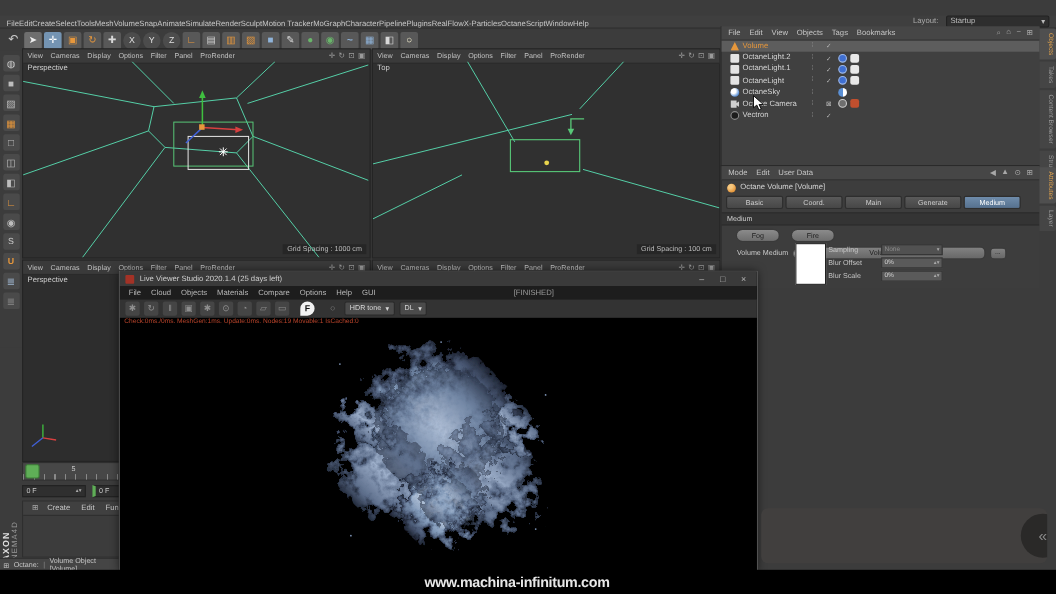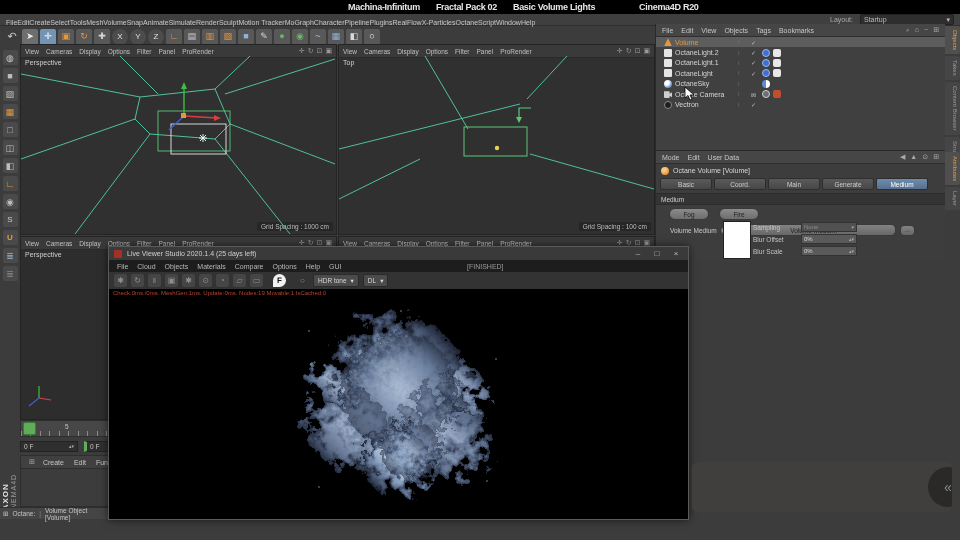--- a/index.html
+++ b/index.html
@@ -143,26 +143,20 @@
   #footer{left:0;top:518px;width:960px;height:22px;background:#000;z-index:7;display:flex;align-items:center;justify-content:center;}
   #footer span{font-size:13px;color:#e8e8e8;font-weight:bold;letter-spacing:-.3px;margin-right:20px;}
   #cursor{z-index:9;}
   svg{display:block;}
 </style>
 </head>
 <body>
 
 <div id="app">
 
-  <div id="titlebar" class="abs">
-    <span>Machina-Infinitum</span>
-    <span>Fractal Pack 02</span>
-    <span>Basic Volume Lights</span>
-    <span>Cinema4D  R20</span>
-  </div>
 
   <div id="menubar" class="abs">
     <span><span class="mi">File</span><span class="mi">Edit</span><span class="mi">Create</span><span class="mi">Select</span><span class="mi">Tools</span><span class="mi">Mesh</span><span class="mi">Volume</span><span class="mi">Snap</span><span class="mi">Animate</span><span class="mi">Simulate</span><span class="mi">Render</span><span class="mi">Sculpt</span><span class="mi">Motion Tracker</span><span class="mi">MoGraph</span><span class="mi">Character</span><span class="mi">Pipeline</span><span class="mi">Plugins</span><span class="mi">RealFlow</span><span class="mi">X-Particles</span><span class="mi">Octane</span><span class="mi">Script</span><span class="mi">Window</span><span class="mi">Help</span></span>
     <span class="spacer"></span>
     <span id="layout-label">Layout:</span>
     <span id="layout-select">
       <span>Startup</span>
       <span>▾</span>
     </span>
   </div>
@@ -654,18 +648,21 @@
             <circle cx="110" cy="10" r="0.8"></circle>
         </g>
       </svg>
     </div>
   </div>
 
   <div id="watermark" class="abs">
     <span id="wm-circle">«</span>
   </div>
 
+  <div id="footer" class="abs">
+    <span>www.machina-infinitum.com</span>
+  </div>
 
   <svg id="cursor" class="abs" style="left:684px;top:86px" width="12" height="16">
     <polygon points="1,1 1,12 4,9.5 6,14 8,13 6,9 10,9" fill="#ffffff" stroke="#000" stroke-width="0.8"></polygon>
   </svg>
 
 </div>
 
 </body></html>

